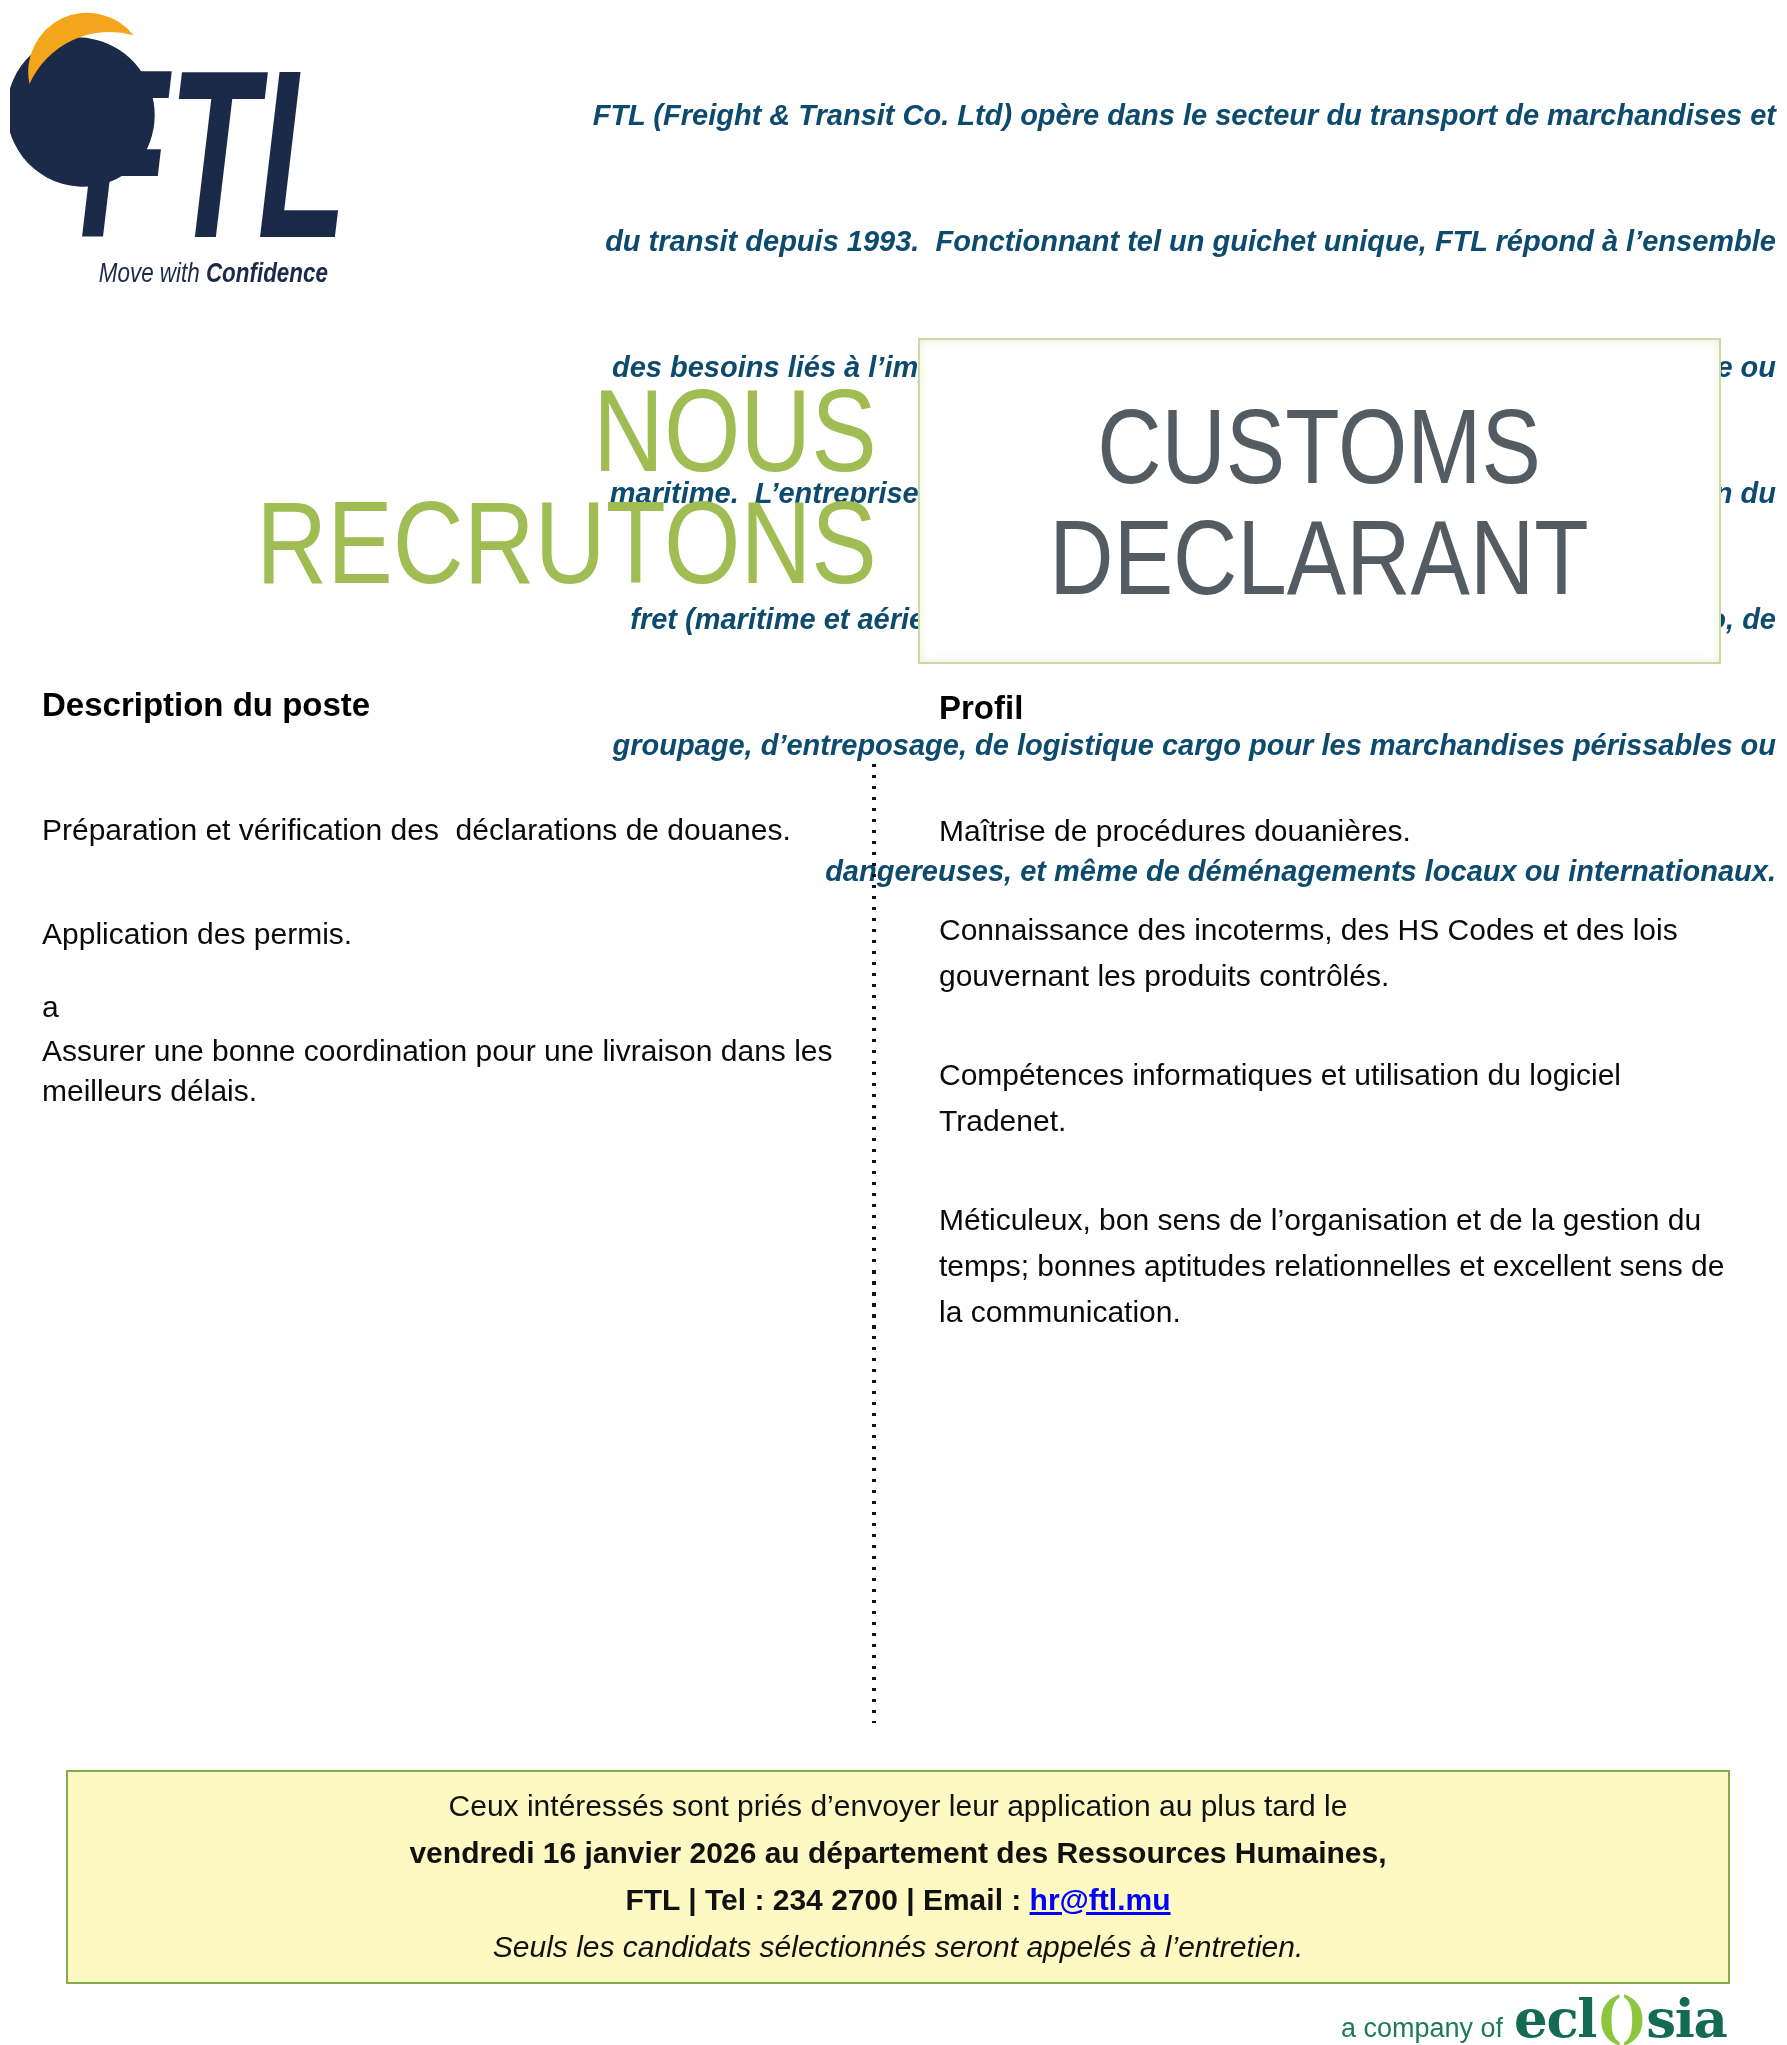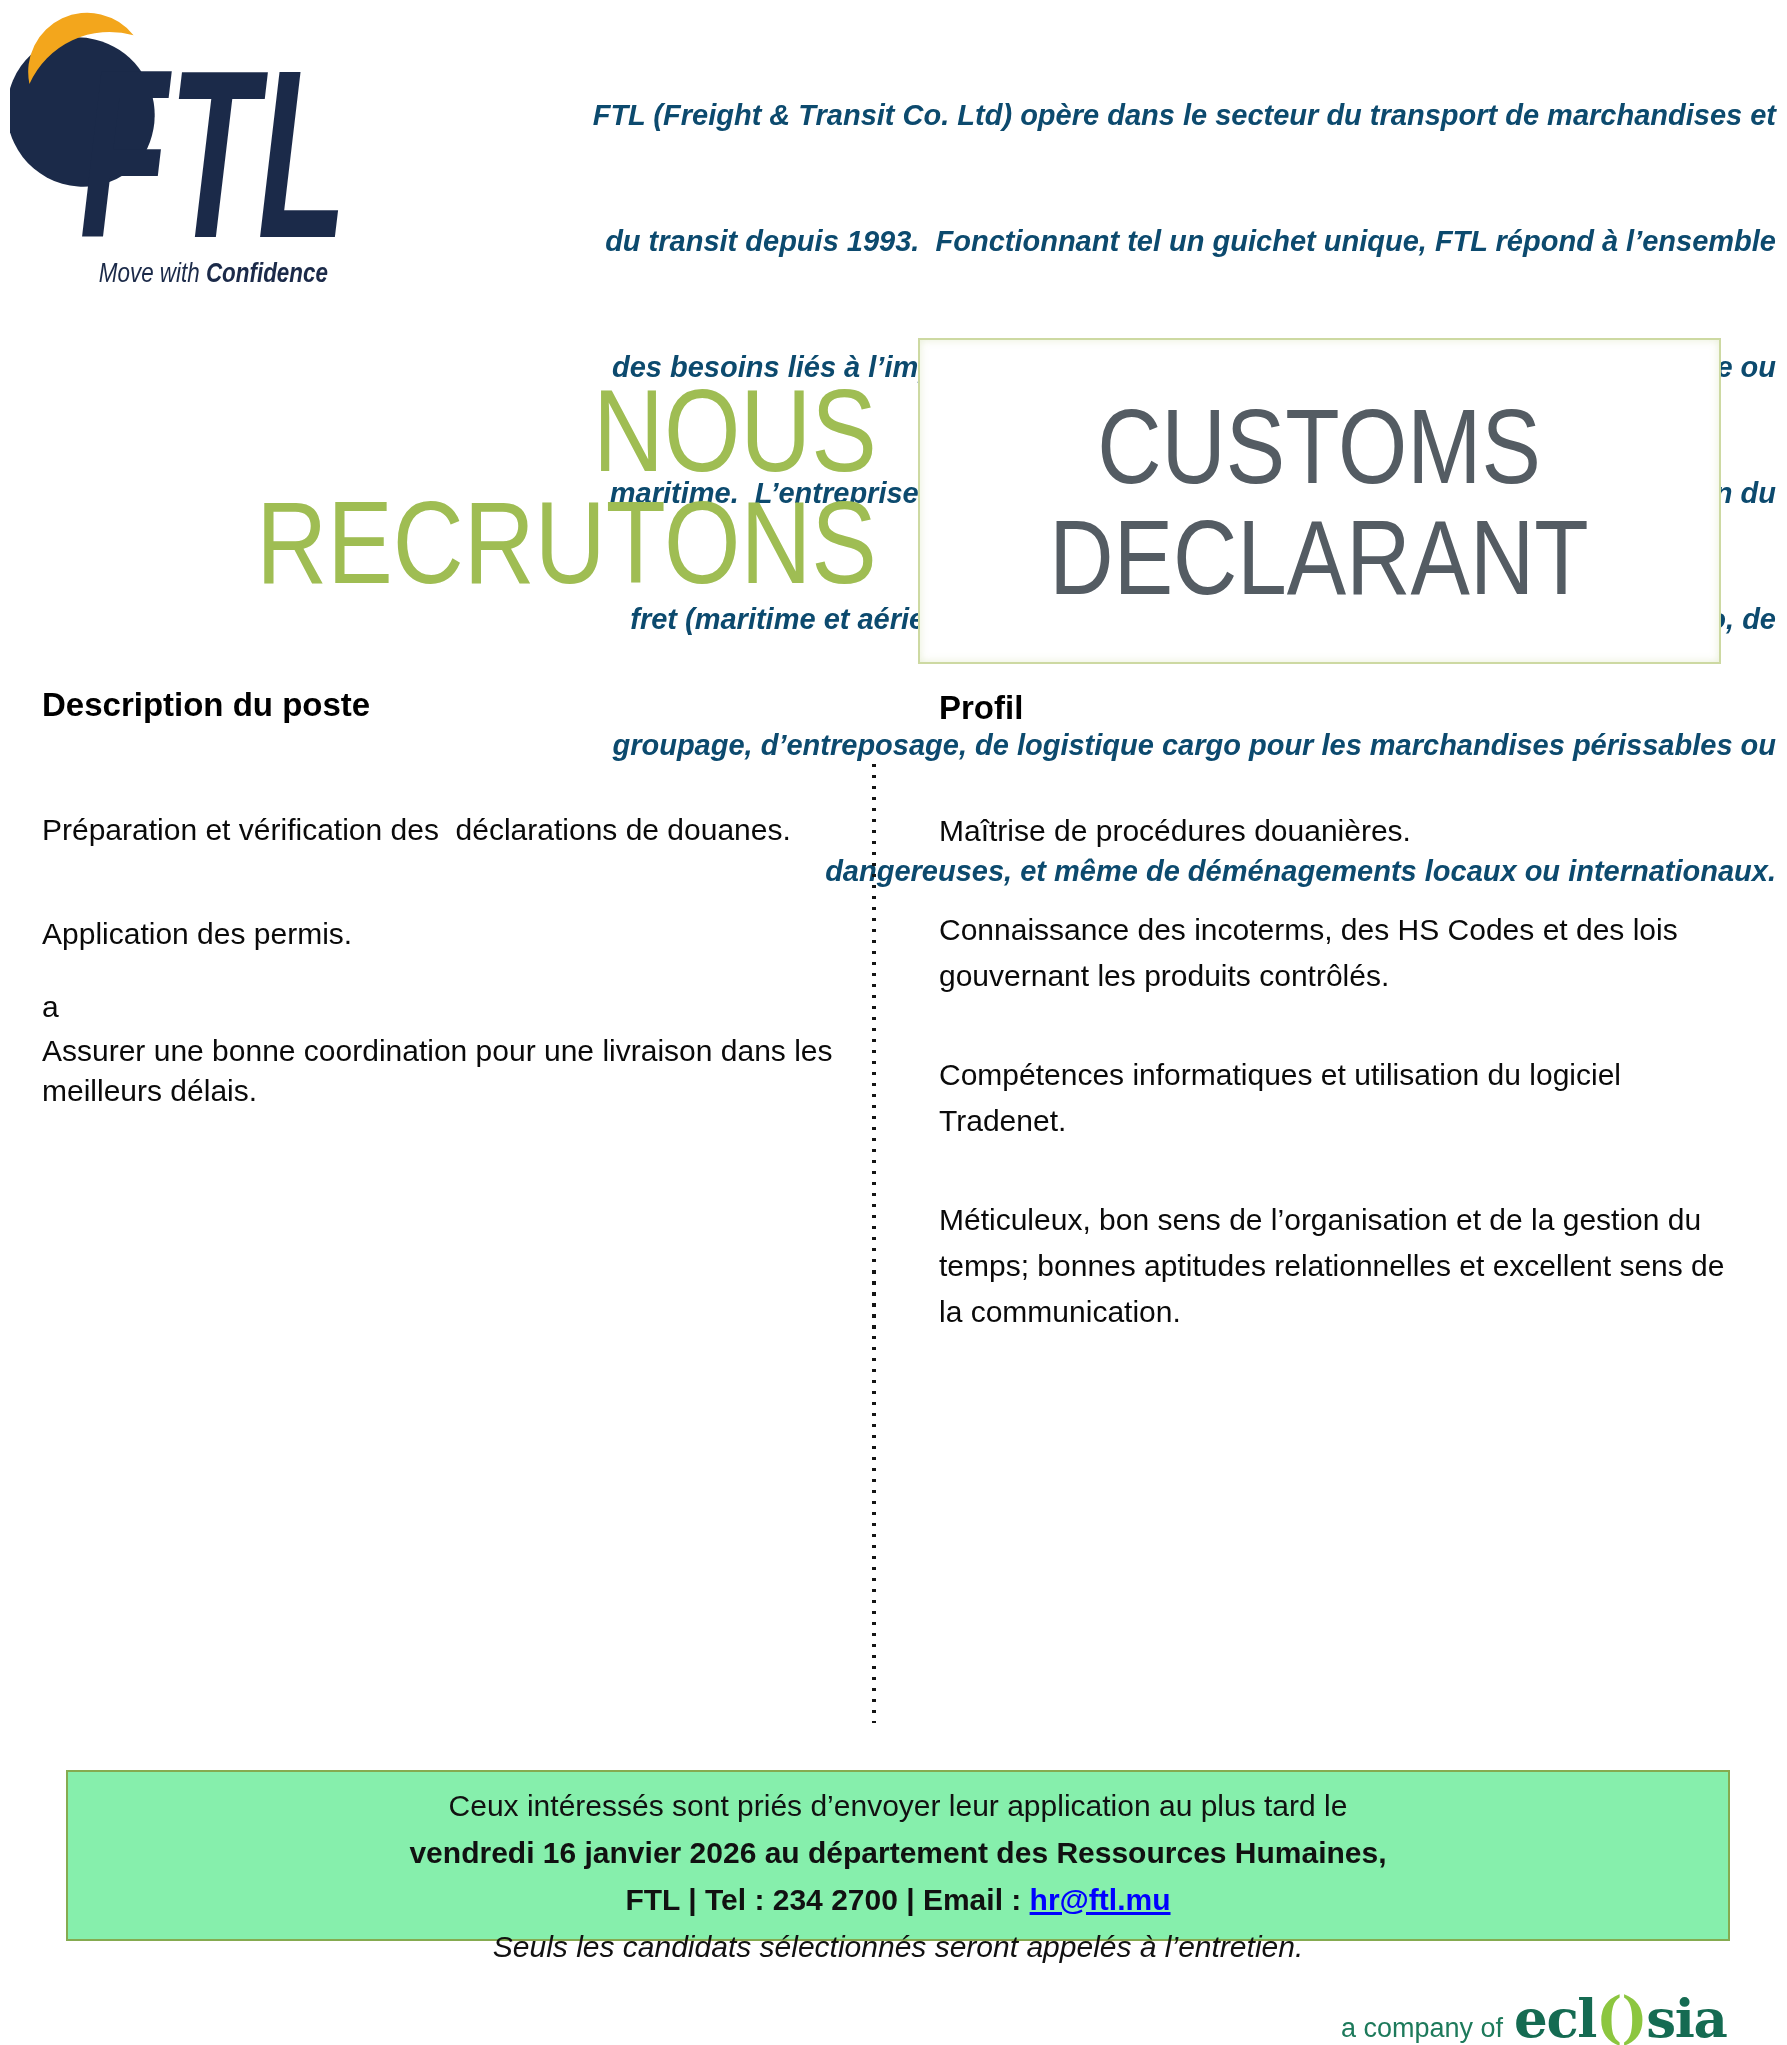--- a/index.html
+++ b/index.html
@@ -64,24 +64,24 @@
   .col-right .item + .item{margin-top:53px;}
 
   
   .divider{
     position:absolute;left:872px;top:764px;width:3.5px;height:959px;
     background-image:repeating-linear-gradient(to bottom,#141414 0px,#141414 3.5px,transparent 3.5px,transparent 11px);
   }
 
   
   .apply-box{
-    position:absolute;left:66px;top:1770px;width:1664px;height:171px;
+    position:absolute;left:66px;top:1770px;width:1664px;height:214px;
     box-sizing:border-box;
     border:2.8px solid #85ab50;
-    background:#86efac;
+    background:#fef9c3;
     text-align:center;
     padding-top:9.7px;
     font-size:30px;line-height:47px;
   }
   .apply-line-1{font-weight:normal;}
   .apply-line-2{font-weight:bold;}
   .apply-line-3{font-weight:bold;}
   .apply-line-3 a{color:#0000ff;margin-left:8.3px;}
   .apply-line-4{font-style:italic;}
 

